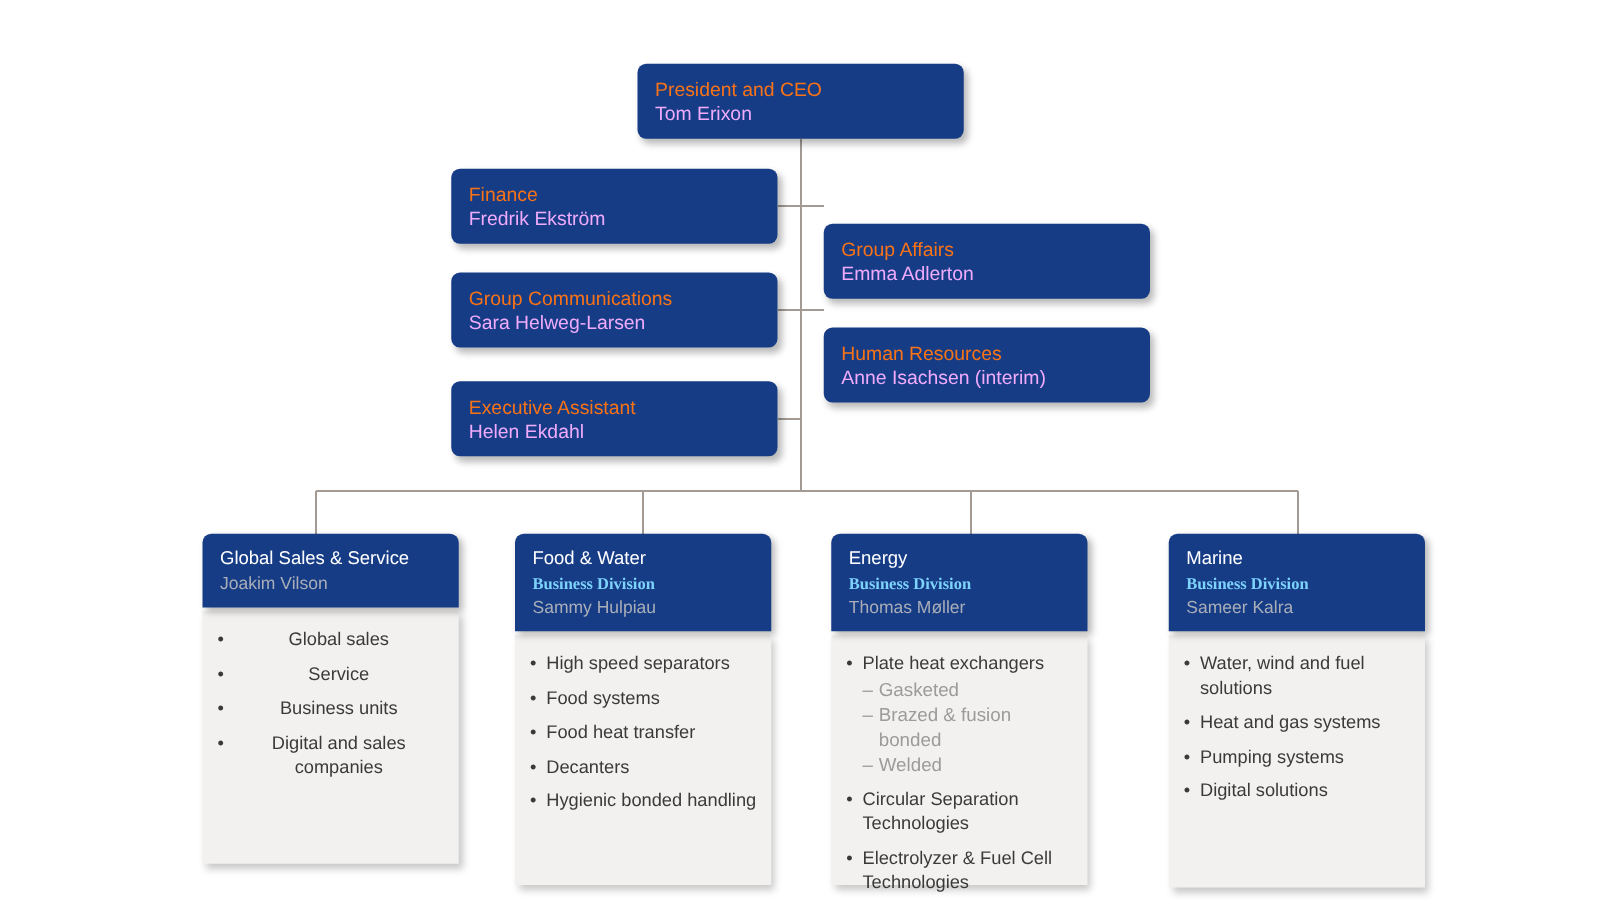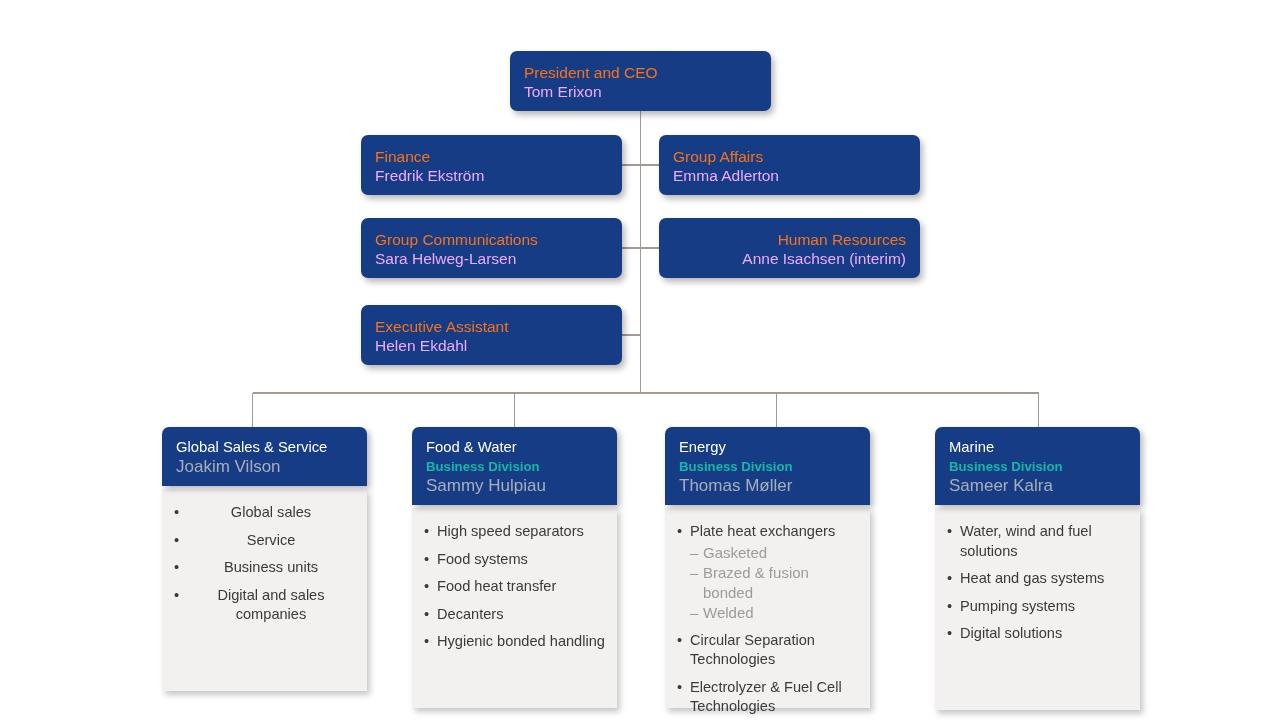--- a/index.html
+++ b/index.html
@@ -67,25 +67,26 @@
   
   .staff-left {
     left: 361px;
     width: 261px;
     height: 60px;
   }
   .staff-right {
     left: 659px;
     width: 261px;
     height: 60px;
+    margin-top: 44px;
   }
   #node-finance      { top: 135px; }
   #node-groupaffairs { top: 135px; }
   #node-groupcomms   { top: 218px; }
-  #node-hr           { top: 218px; text-align: right; }
+  #node-hr           { top: 218px; }
   #node-execassist   { top: 305px; }
 
   
   .division {
     position: absolute;
     width: 205px;
   }
   .division .div-header {
     box-sizing: border-box;
     background: #163c86;
@@ -98,25 +99,26 @@
   }
   .division .div-title {
     font-size: 14.8px;
     line-height: 19px;
     color: #ffffff;
     font-weight: 400;
   }
   .division .div-sub {
     font-size: 13.2px;
     line-height: 19px;
-    color: #14b8a6;
+    color: #7dd3fc;
     font-weight: 700;
+    font-family: Liberation Serif, serif;
   }
   .division .div-person {
-    font-size: 17px;
+    font-size: 14px;
     line-height: 19px;
     color: #a9aeb8;
     font-weight: 400;
   }
   .division .div-body {
     box-sizing: border-box;
     background: #f2f1ef;
     box-shadow: 3px 4px 6px rgba(0,0,0,0.22);
     padding: 14px 12px 14px 12px;
     margin-top: 3px;

